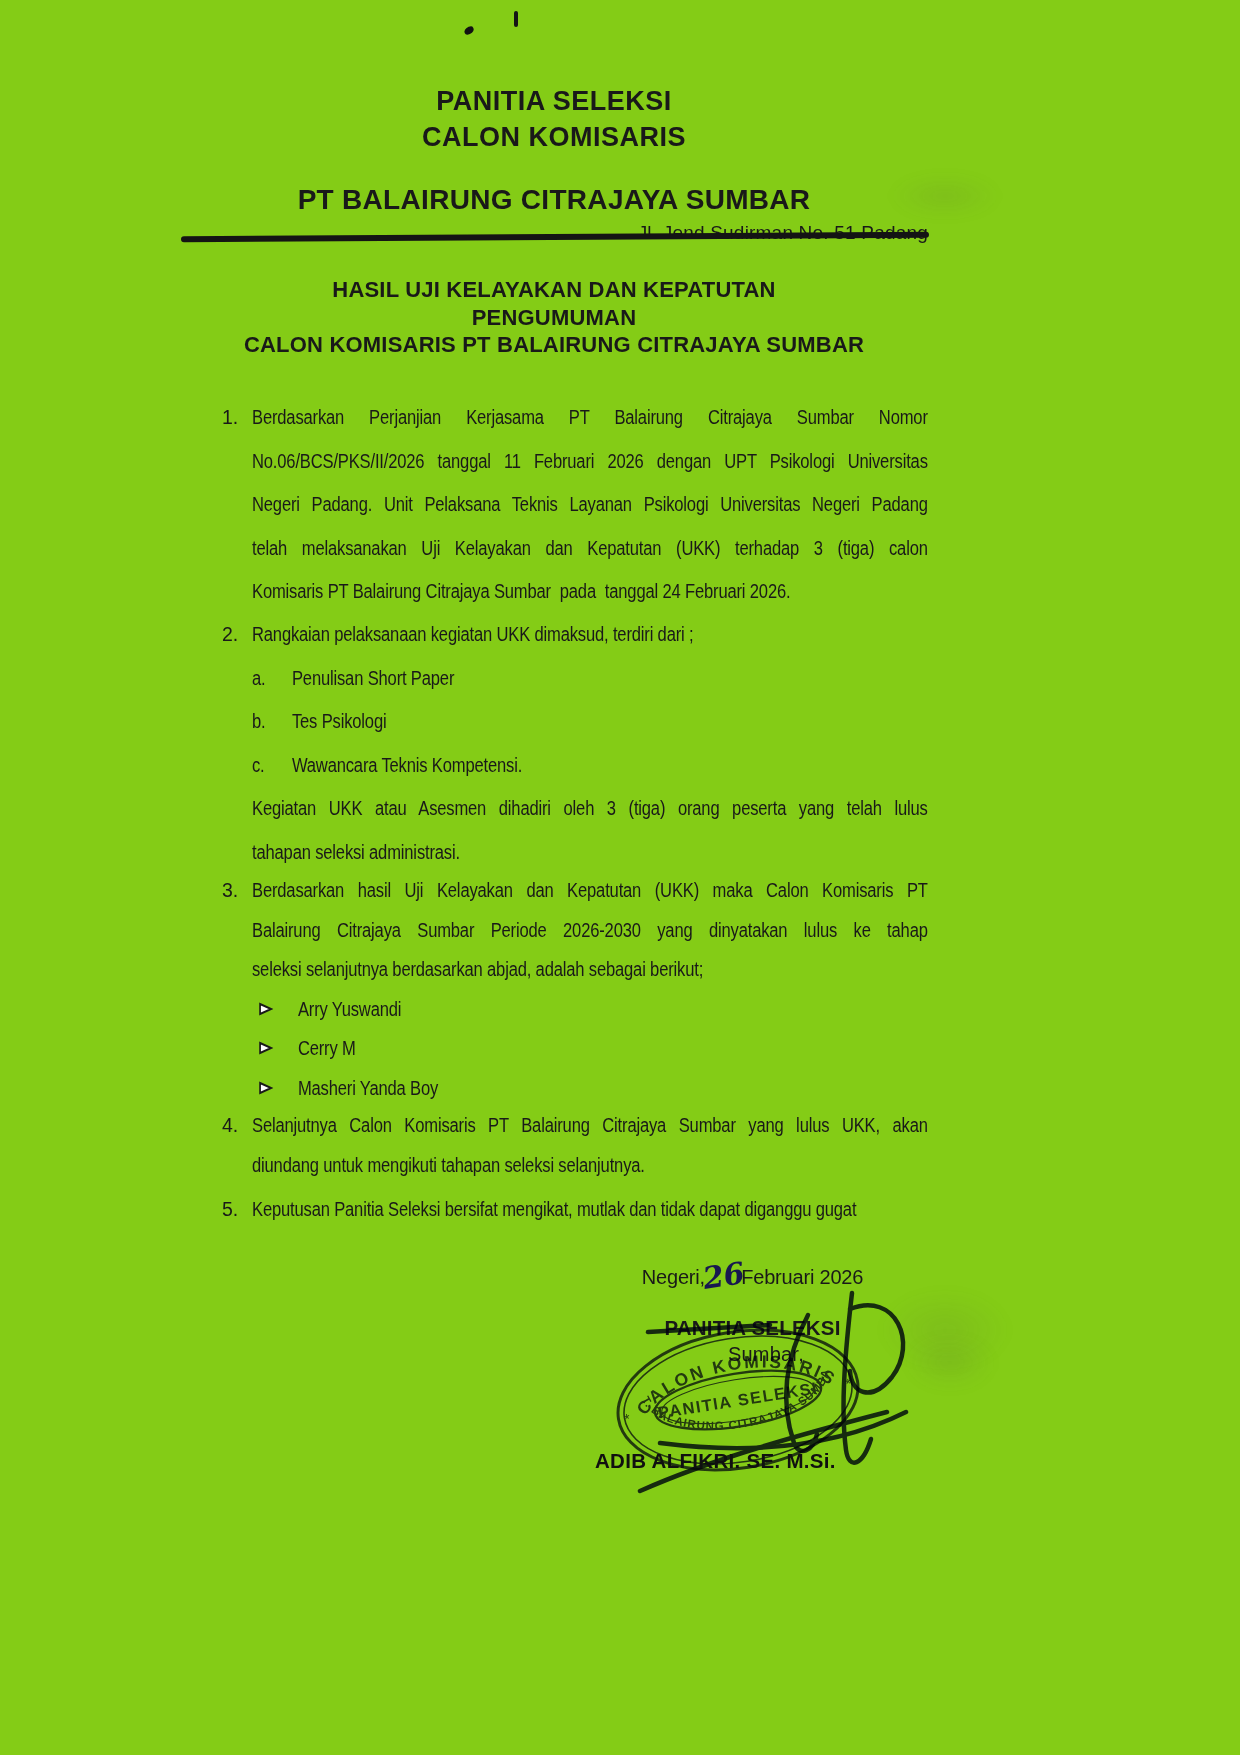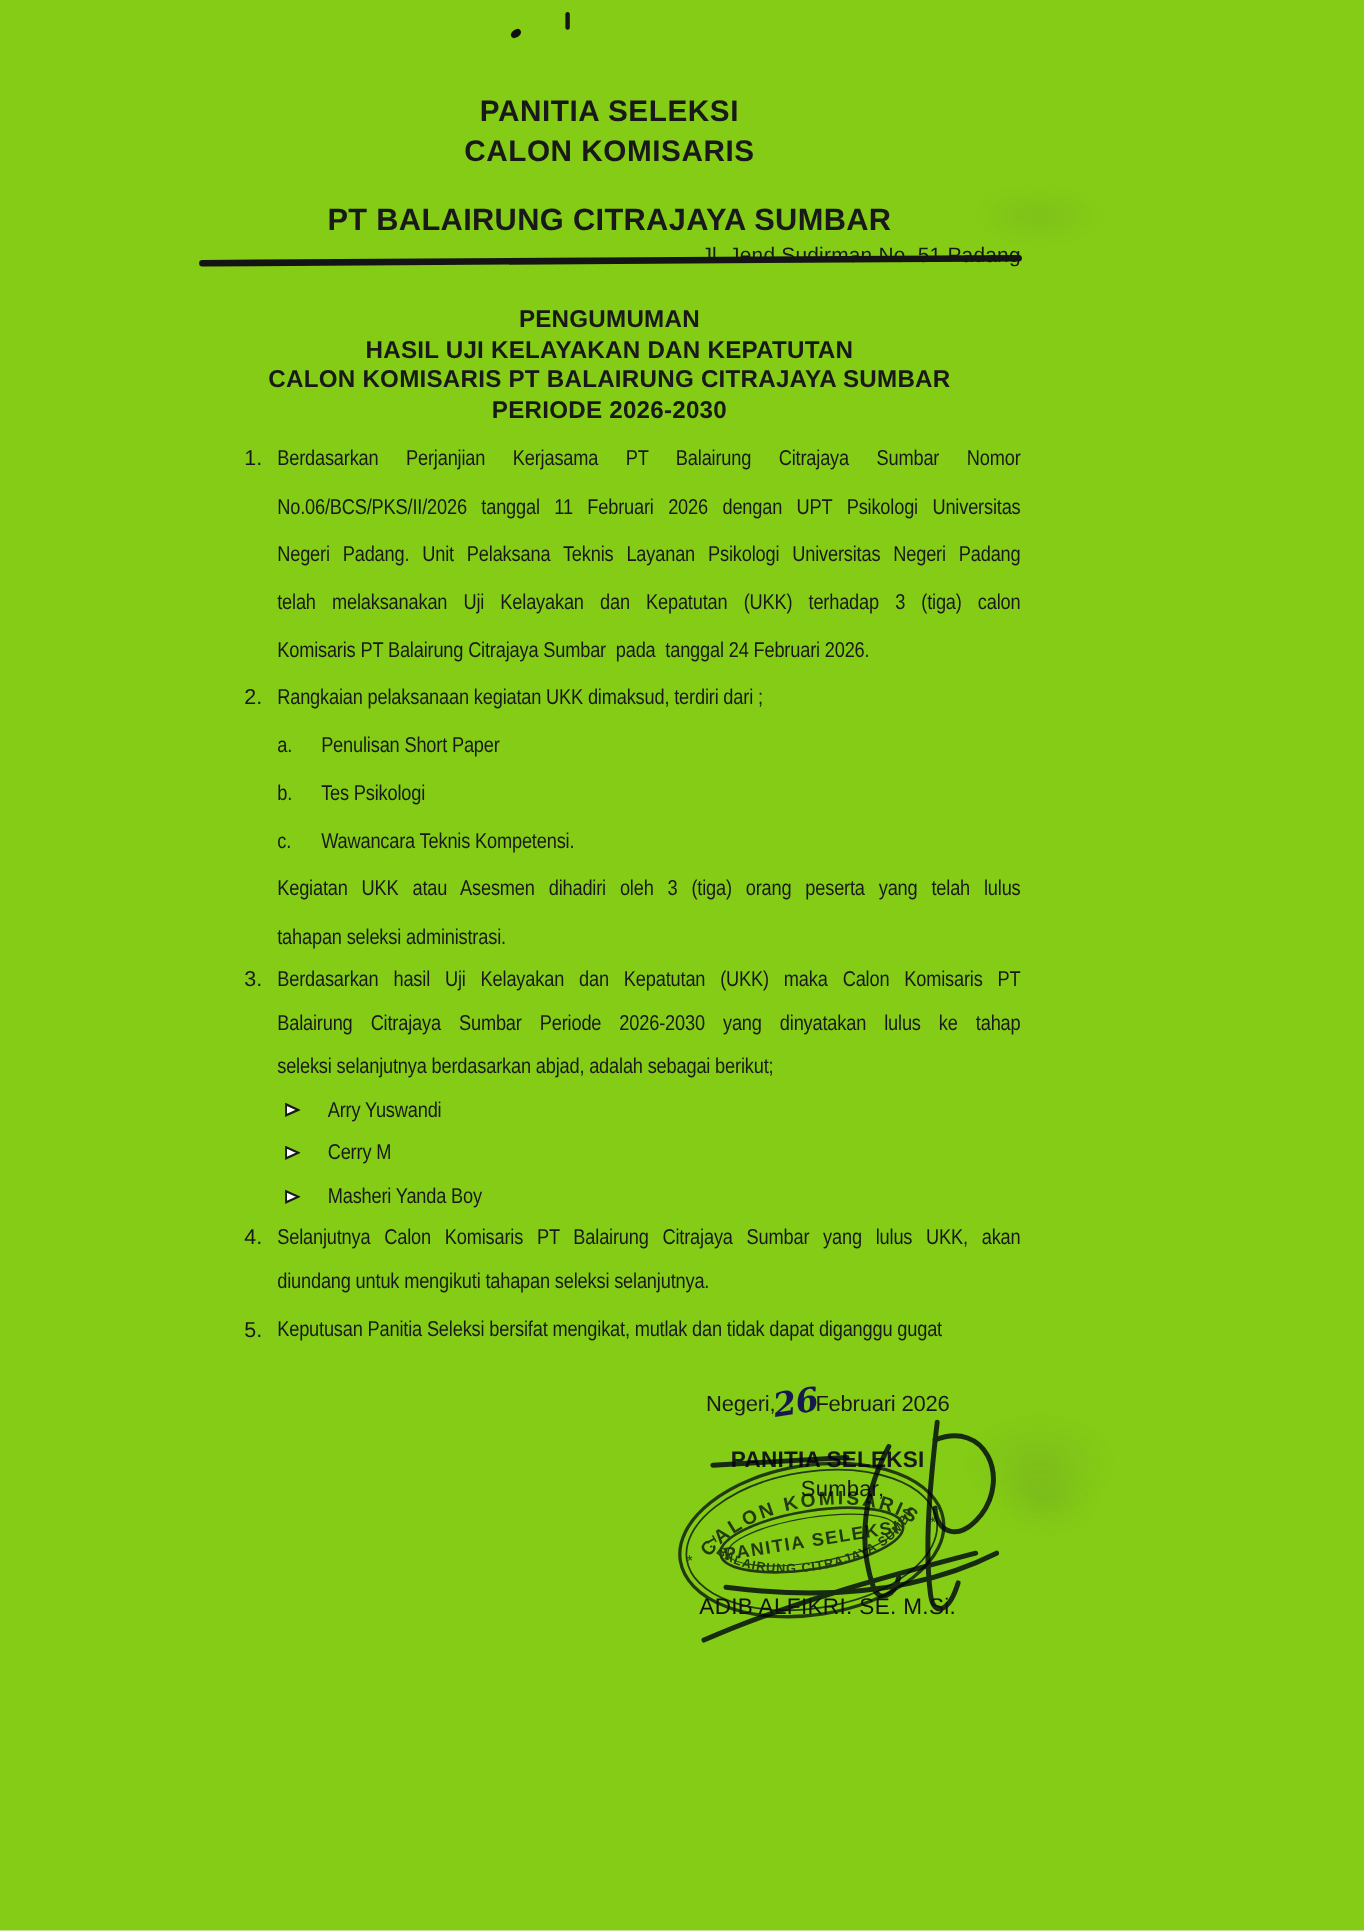--- a/index.html
+++ b/index.html
@@ -43,21 +43,21 @@
 
   
   .sigwrap{position:absolute;left:595px;top:1264px;width:315px;text-align:center;font-size:20px;}
   .dateline{line-height:26px;letter-spacing:-0.2px;}
   .hand26{display:inline-block;font-family:"DejaVu Serif",serif;font-style:italic;font-weight:bold;font-size:30px;color:#181850;transform:rotate(-9deg);margin:0 -3px 0 -2px;position:relative;top:2px;line-height:0;}
   .committee{position:absolute;left:595px;top:1316px;width:315px;text-align:center;font-size:20.5px;font-weight:bold;letter-spacing:.2px;}
   .role{position:absolute;left:728px;top:1343px;font-size:20px;letter-spacing:.2px;}
   .stamp{position:absolute;left:613px;top:1329px;width:250px;height:142px;transform:rotate(-9deg);opacity:.92;mix-blend-mode:multiply;}
   .stamp text{font-family:"Liberation Sans",sans-serif;}
   .sigsvg{position:absolute;left:600px;top:1285px;width:330px;height:215px;mix-blend-mode:multiply;opacity:.95;}
-  .signame{position:absolute;left:595px;top:1449px;width:315px;text-align:center;font-size:20.5px;font-weight:normal;letter-spacing:.3px;color:#101010;}
+  .signame{position:absolute;left:595px;top:1449px;width:315px;text-align:left;font-size:20.5px;font-weight:bold;letter-spacing:.3px;color:#101010;}
 </style>
 </head>
 <body>
 
 <div class="sheet">
 
   <div class="dot-artifact"></div>
   <div class="tick-artifact"></div>
   <div class="smudge s1"></div>
   <div class="smudge s2"></div>
@@ -65,24 +65,23 @@
 
   <div class="letterhead">
     <div class="lh1">PANITIA SELEKSI</div>
     <div class="lh2">CALON KOMISARIS</div>
     <div class="lh3">PT BALAIRUNG CITRAJAYA SUMBAR</div>
     <div class="addr">Jl. Jend Sudirman No. 51 Padang</div>
   </div>
   <div class="rule"></div>
 
   <div class="doctitle">
+    <div>HASIL UJI KELAYAKAN DAN KEPATUTAN</div>
     <div>PENGUMUMAN</div>
-    <div>HASIL UJI KELAYAKAN DAN KEPATUTAN</div>
     <div>CALON KOMISARIS PT BALAIRUNG CITRAJAYA SUMBAR</div>
-    <div>PERIODE 2026-2030</div>
   </div>
 
   <div class="itemnum" style="top:404px">1.</div>
   <div class="itemtext lh44" style="top:404px">
     <div class="jline">Berdasarkan Perjanjian Kerjasama PT Balairung Citrajaya Sumbar Nomor</div>
     <div class="jline">No.06/BCS/PKS/II/2026 tanggal 11 Februari 2026 dengan UPT Psikologi Universitas</div>
     <div class="jline">Negeri Padang. Unit Pelaksana Teknis Layanan Psikologi Universitas Negeri Padang</div>
     <div class="jline">telah melaksanakan Uji Kelayakan dan Kepatutan (UKK) terhadap 3 (tiga) calon</div>
     <div class="lline">Komisaris PT Balairung Citrajaya Sumbar  pada  tanggal 24 Februari 2026.</div>
   </div>

